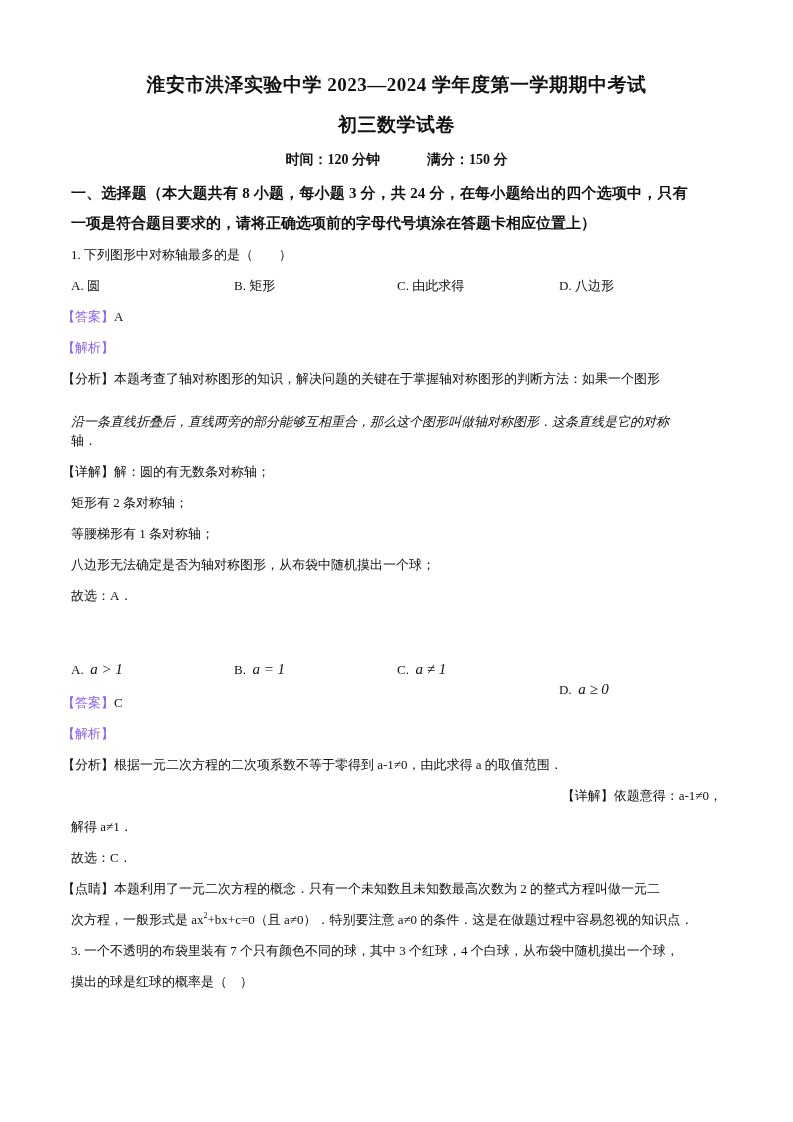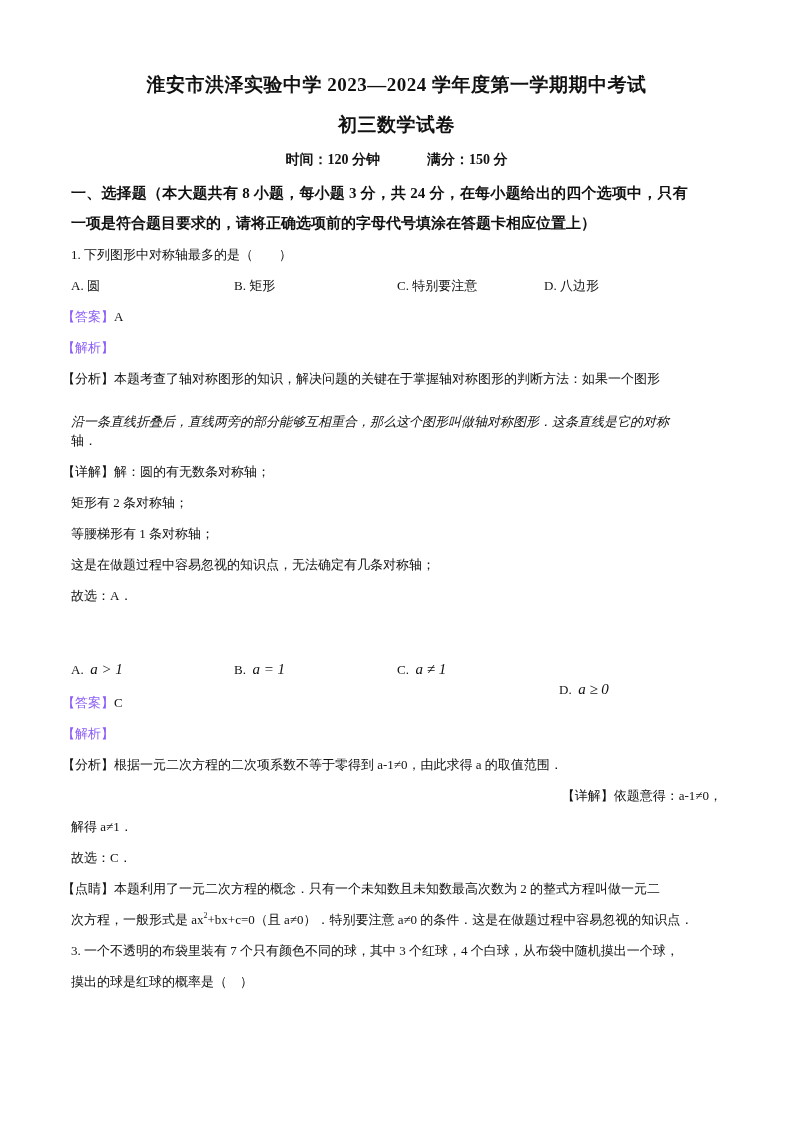--- a/index.html
+++ b/index.html
@@ -40,44 +40,44 @@
   <div class="opt" style="left:71px; top:277px;">
     <span>A.</span>
     <span>圆</span>
   </div>
   <div class="opt" style="left:234px; top:277px;">
     <span>B.</span>
     <span>矩形</span>
   </div>
   <div class="opt" style="left:397px; top:277px;">
     <span>C.</span>
-    <span>特别要注意</span>
+    <span>由此求得</span>
   </div>
-  <div class="opt" style="left:544px; top:277px;">
+  <div class="opt" style="left:559px; top:277px;">
     <span>D.</span>
     <span>八边形</span>
   </div>
 
   <div class="line" style="top:308px; left:62px;">
     <span class="tag">【答案】</span><span>A</span>
   </div>
   <div class="line tag" style="top:339px; left:62px;">【解析】</div>
 
   <div class="line" style="top:370px; left:62px;">
     <span>【分析】</span><span>本题考查了轴对称图形的知识，解决问题的关键在于掌握轴对称图形的判断方法：如果一个图形</span>
   </div>
   <div class="line" style="top:413px;font-style:italic;">沿一条直线折叠后，直线两旁的部分能够互相重合，那么这个图形叫做轴对称图形．这条直线是它的对称</div>
   <div class="line" style="top:432px;">轴．</div>
 
   <div class="line" style="top:463px; left:62px;">
     <span>【详解】</span><span>解：圆的有无数条对称轴；</span>
   </div>
   <div class="line" style="top:494px;">矩形有 2 条对称轴；</div>
   <div class="line" style="top:525px;">等腰梯形有 1 条对称轴；</div>
-  <div class="line" style="top:556px;">这是在做题过程中容易忽视的知识点，无法确定有几条对称轴；</div>
+  <div class="line" style="top:556px;">八边形无法确定是否为轴对称图形，从布袋中随机摸出一个球；</div>
   <div class="line" style="top:587px;">故选：A．</div>
 
 
   <div class="opt" style="left:71px; top:661px;">
     <span>A.</span>&nbsp;
     <span class="math" style="font-style:italic;">a &gt; 1</span>
   </div>
   <div class="opt" style="left:234px; top:661px;">
     <span>B.</span>&nbsp;
     <span class="math" style="font-style:italic;">a = 1</span>

